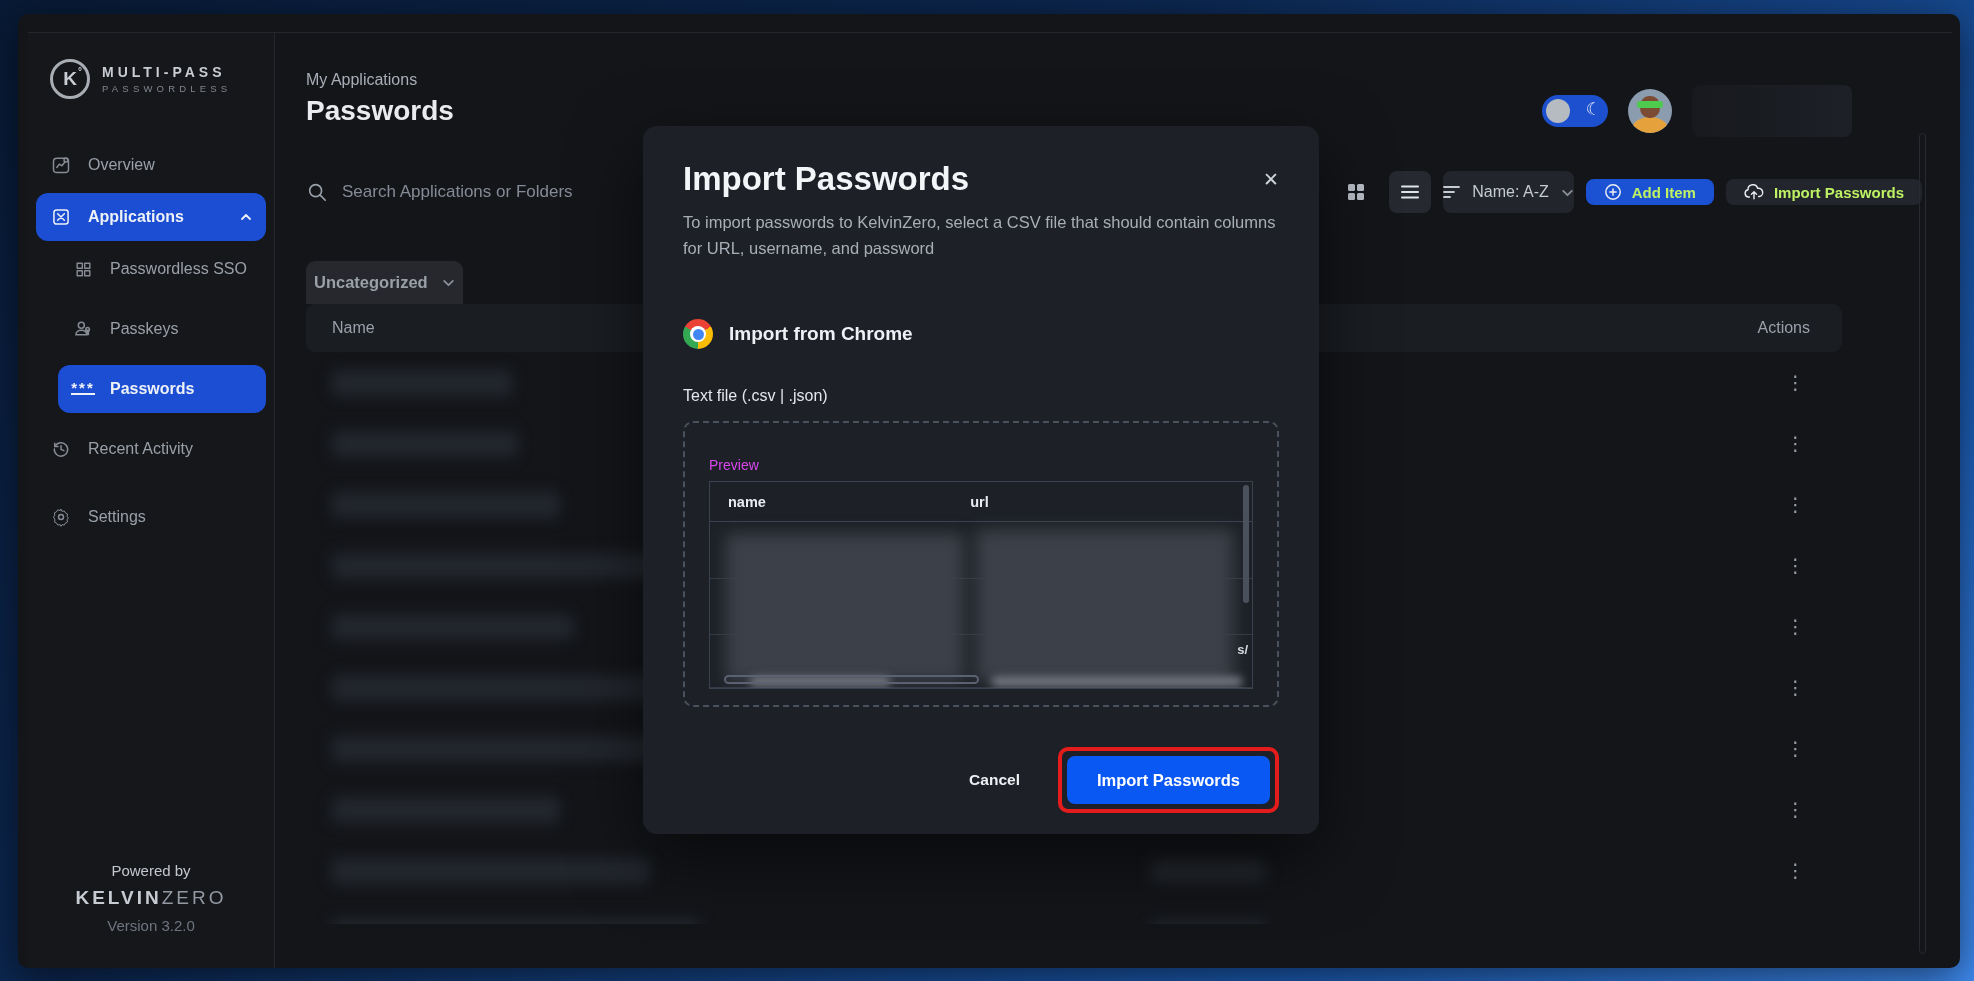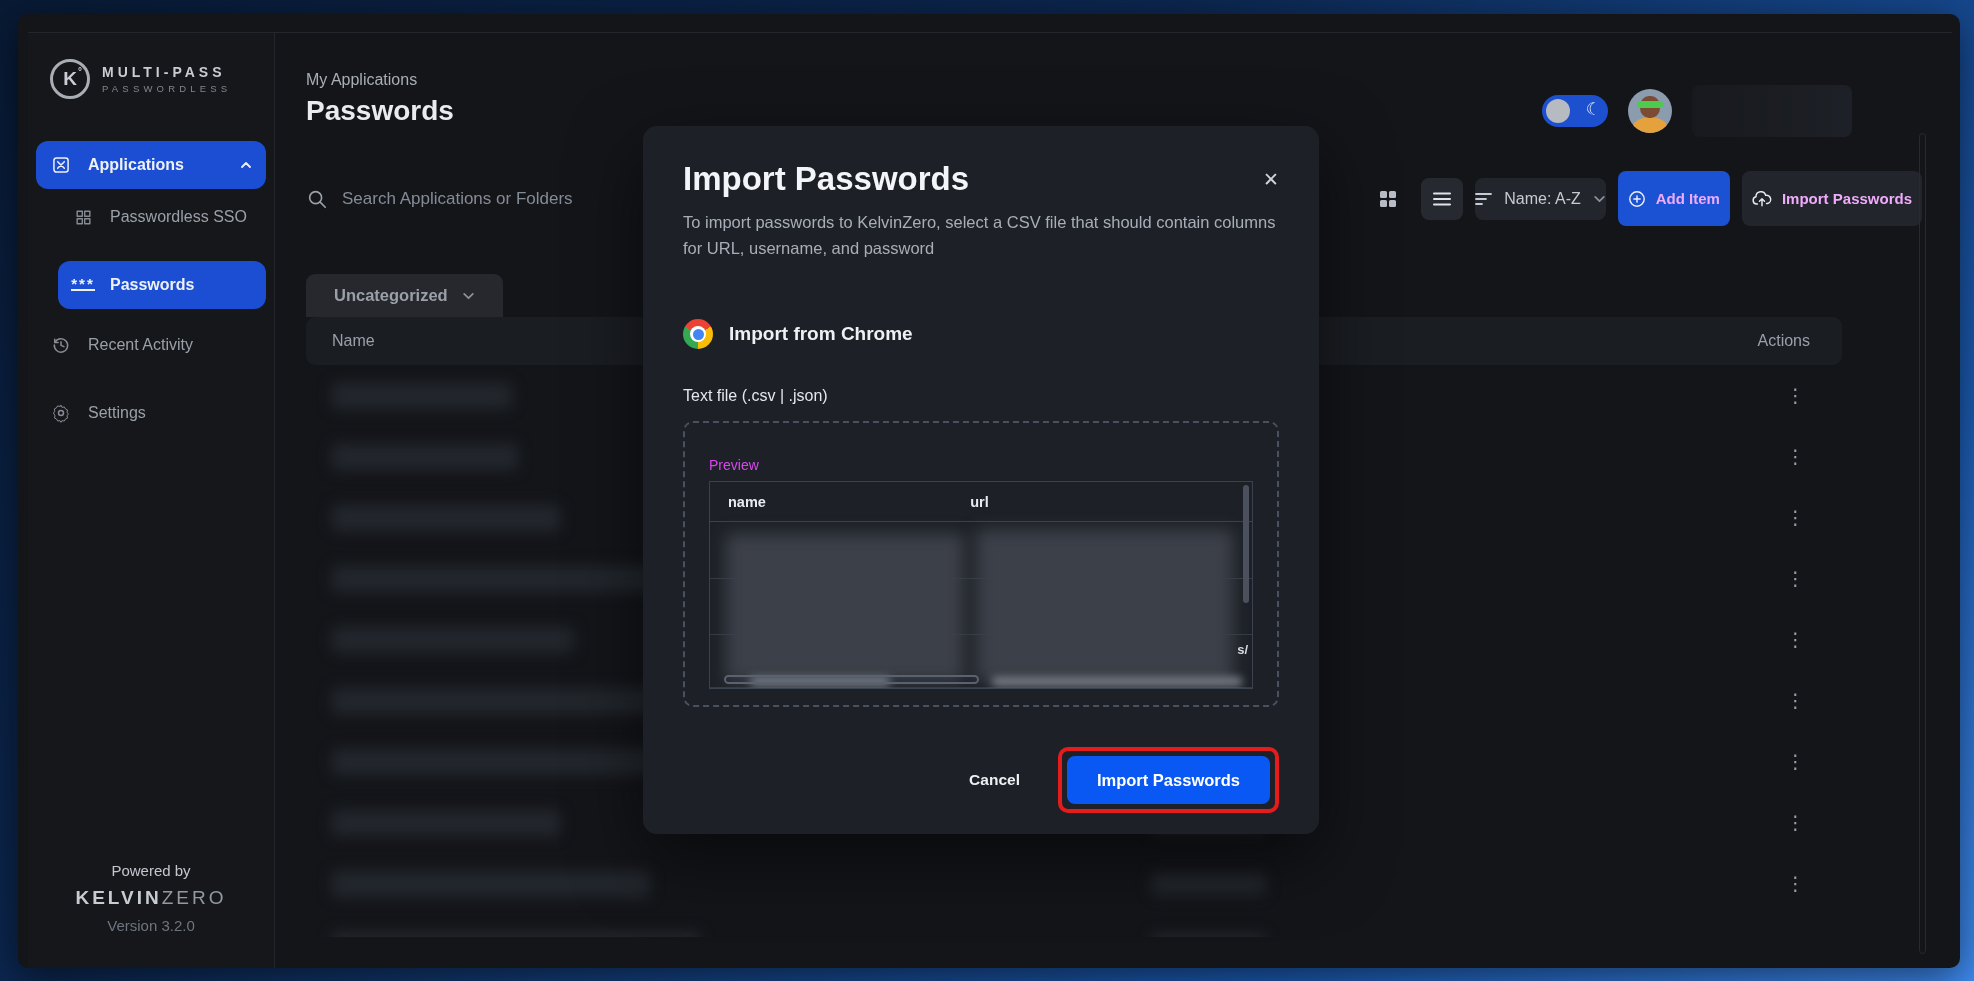--- a/index.html
+++ b/index.html
@@ -61,27 +61,27 @@
   .toolbar { display:flex; align-items:center; margin-top:44px; }
   .search { display:flex; align-items:center; gap:14px; flex:1; }
   .search input { background:transparent; border:none; outline:none; color:#cfd3da; font-size:17px; width:360px;
     font-family:"Liberation Sans","DejaVu Sans",sans-serif; }
   .search input::placeholder { color:#858b96; }
   .tools { display:flex; align-items:center; gap:12px; }
   .icon-btn { width:42px; height:42px; border-radius:8px; display:flex; align-items:center; justify-content:center; cursor:pointer; }
   .icon-btn.boxed { background:#26292f; }
   .sort-box { height:42px; background:#22252b; border-radius:8px; display:flex; align-items:center; gap:12px; padding:0 0;
     color:#c6cad2; font-size:16px; cursor:pointer; }
-  .btn { height:55px; border-radius:8px; display:flex; align-items:center; gap:10px; padding:0 10px;
-    color:#f0abfc; font-size:15px; font-weight:bold; cursor:pointer; border:none; }
+  .btn { height:26px; border-radius:8px; display:flex; align-items:center; gap:10px; padding:0 18px;
+    color:#bef264; font-size:15px; font-weight:bold; cursor:pointer; border:none; }
   .btn-blue { background:#1b51d3; }
   .btn-dark { background:#22252b; }
 
   .folder-tab { display:inline-flex; align-items:center; gap:14px; margin-top:48px; background:#26282d;
-    border-radius:9px 9px 0 0; padding:12px 28px; color:#9aa0a8; font-size:16.5px; font-weight:bold; cursor:pointer; }
+    border-radius:9px 9px 0 0; padding:12px 8px; color:#9aa0a8; font-size:16.5px; font-weight:bold; cursor:pointer; }
 
   .table { width:calc(100% - 80px); }
   .t-head { display:grid; grid-template-columns:1fr 545px 120px; align-items:center; height:48px;
     background:#1a1d22; border-radius:9px; color:#9aa0aa; font-size:16px; padding:0 26px; }
   .t-head .col-actions { text-align:right; padding-right:6px; }
   .t-rows { height:572px; overflow:hidden; }
   .t-row { display:grid; grid-template-columns:1fr 545px 120px; align-items:center; height:61px; padding:0 26px; }
   .redact { height:26px; border-radius:6px; background:#23272d; filter:blur(7px); }
   .redact.small { height:22px; }
   .row-dots { text-align:right; color:#9ba1ab; font-size:19px; padding-right:10px; cursor:pointer; letter-spacing:1px; }
@@ -141,20 +141,30 @@
           <span>K</span>
           <span class="logo-deg">°</span>
         </div>
         <div>
           <div class="brand-name">MULTI-PASS</div>
           <div class="brand-tag">PASSWORDLESS</div>
         </div>
       </div>
 
       <div class="nav">
+        <div class="nav-item">
+          <span class="ni-icon">
+            <svg class="ic" width="20" height="20" viewBox="0 0 24 24" stroke="#868b94" stroke-width="1.8">
+              <rect x="3" y="4" width="18" height="17" rx="4"></rect>
+                <polyline points="7,15 10,11 13,13 17,8"></polyline>
+                <circle cx="18" cy="6" r="2.4"></circle>
+            </svg>
+            </span>
+          <span class="ni-label">Overview</span>
+        </div>
 
         <div class="nav-item active">
           <span class="ni-icon">
             <svg class="ic" width="20" height="20" viewBox="0 0 24 24" stroke="#eef1f6" stroke-width="1.8">
               <rect x="3.5" y="3.5" width="17" height="17" rx="3"></rect>
                 <path d="M8 8l8 8M16 8l-8 8"></path>
             </svg>
             </span>
           <span class="ni-label">Applications</span>
           <svg class="chev ic" viewBox="0 0 12 12" stroke="#eef1f6" stroke-width="1.8">
@@ -168,20 +178,31 @@
               <rect x="4" y="4" width="6.5" height="6.5"></rect>
                 <rect x="13.5" y="4" width="6.5" height="6.5"></rect>
               <rect x="4" y="13.5" width="6.5" height="6.5"></rect>
                 <rect x="13.5" y="13.5" width="6.5" height="6.5"></rect>
             </svg>
             </span>
           <span class="ni-label">Passwordless SSO</span>
         </div>
 
         <div class="nav-gap"></div>
+        <div class="nav-item sub">
+          <span class="ni-icon">
+            <svg width="20" height="20" viewBox="0 0 24 24" fill="#868b94">
+              <circle cx="10" cy="7.5" r="3.6"></circle>
+                <path d="M3.5 19c0-3.5 3-5.5 6.5-5.5s6.5 2 6.5 5.5z"></path>
+                <circle cx="17.5" cy="12.5" r="2.2"></circle>
+                <rect x="16.8" y="13.5" width="1.6" height="5"></rect>
+            </svg>
+            </span>
+          <span class="ni-label">Passkeys</span>
+        </div>
 
         <div class="nav-gap"></div>
         <div class="nav-item sub active">
           <span class="ni-icon">
             <span class="stars-icon">***</span>
             </span>
           <span class="ni-label">Passwords</span>
         </div>
 
         <div class="nav-gap"></div>

